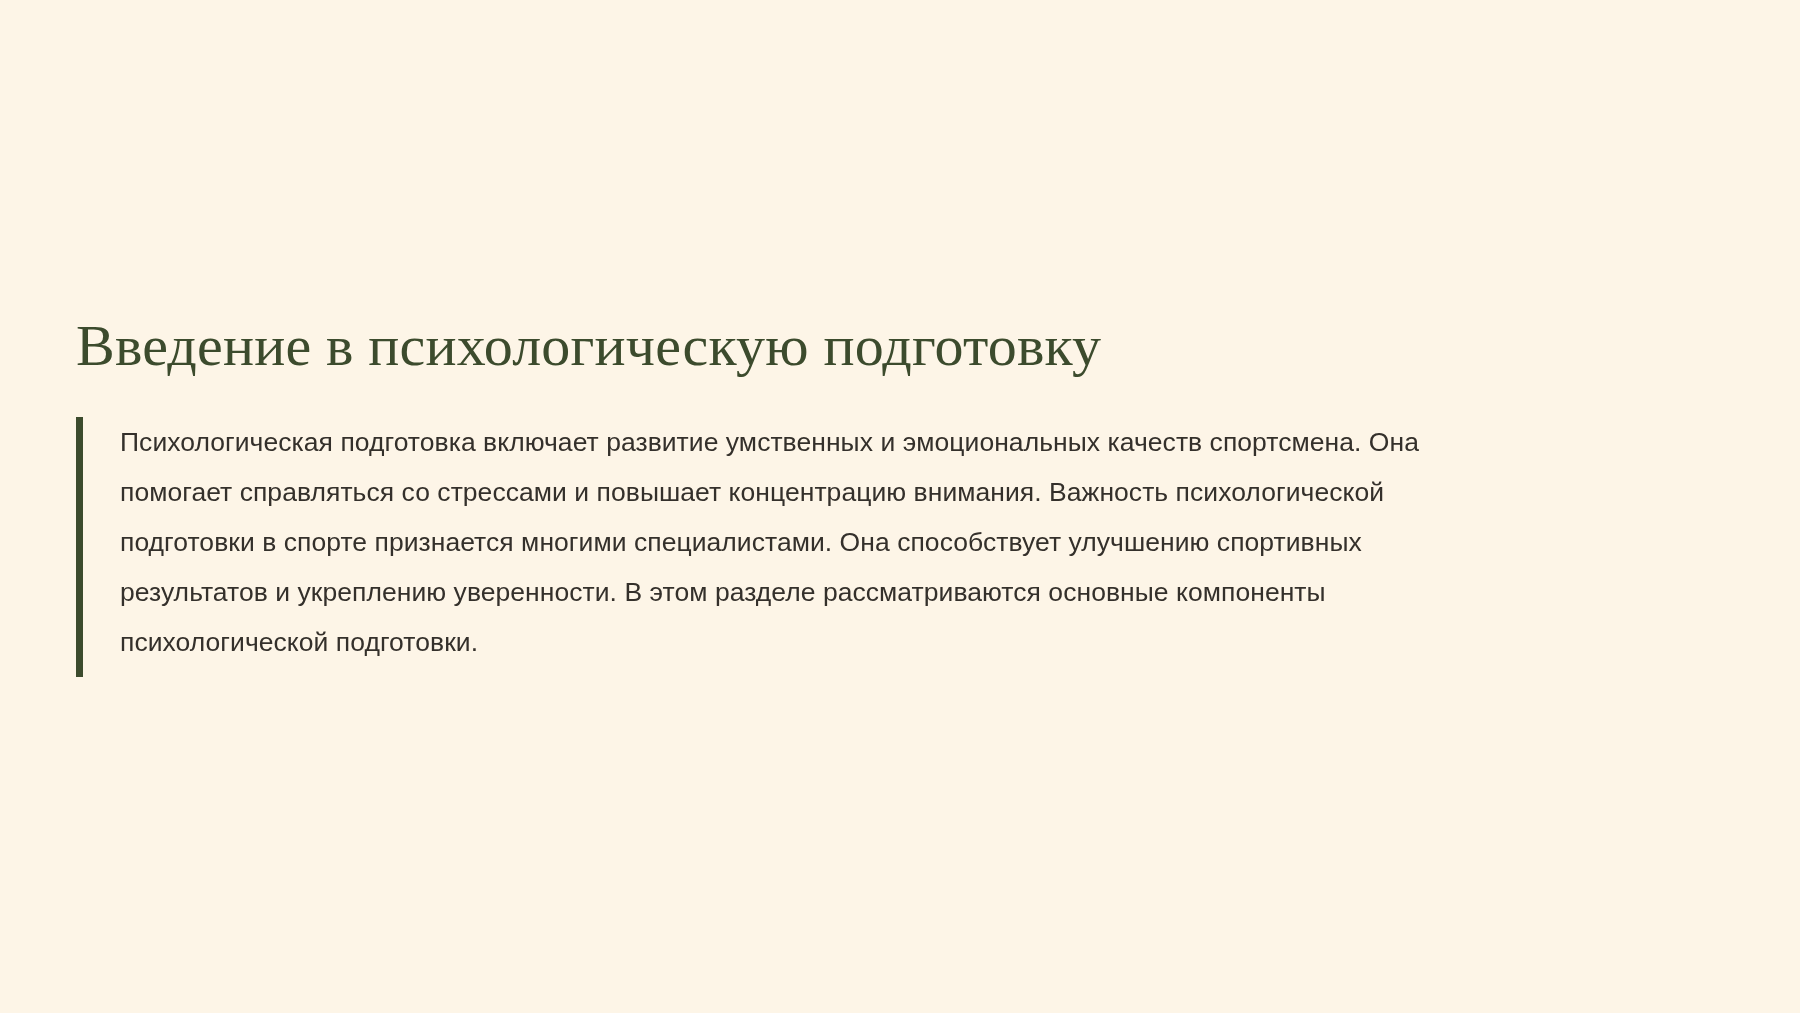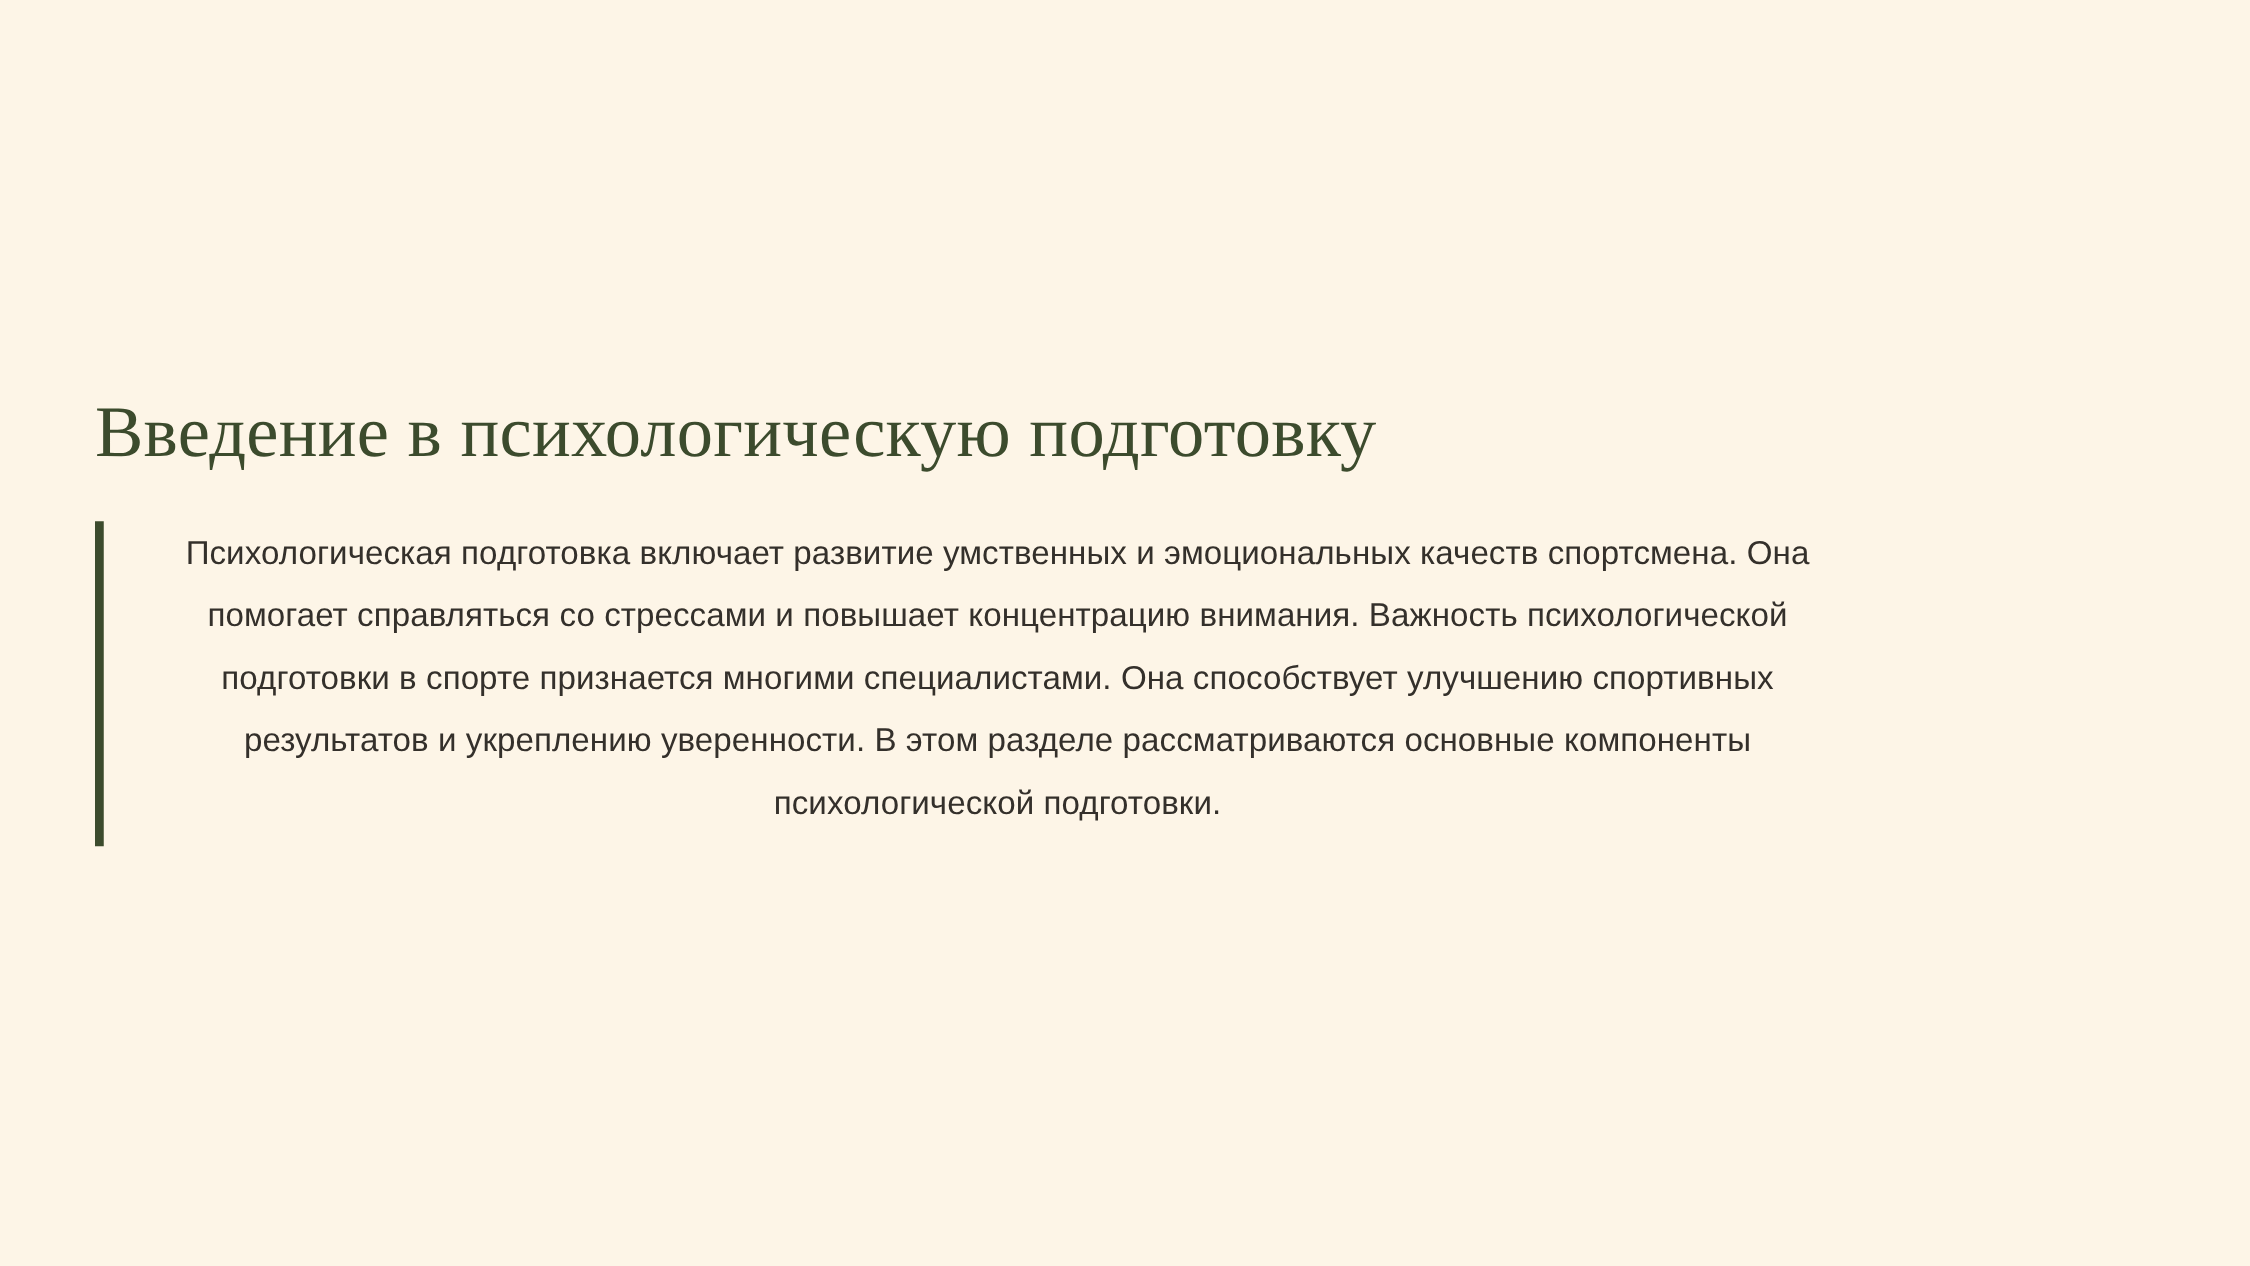--- a/index.html
+++ b/index.html
@@ -45,21 +45,21 @@
     box-sizing: border-box;
     min-height: 260px;
   }
   .body-text {
     margin: 0;
     font-family: "Liberation Sans", "DejaVu Sans", sans-serif;
     font-size: 26.5px;
     line-height: 50px;
     color: #34302b;
     font-weight: 400;
-    text-align: center;
+    text-align: left;
     letter-spacing: 0.05px;
   }
 </style>
 </head>
 <body>
 
 <div class="slide">
   <div class="slide-content">
 
     <h1 class="slide-title">Введение в психологическую подготовку</h1>

